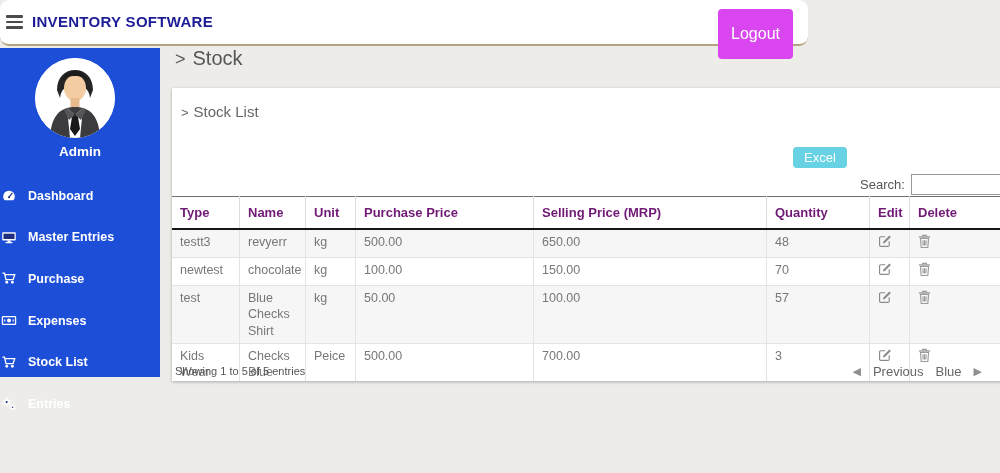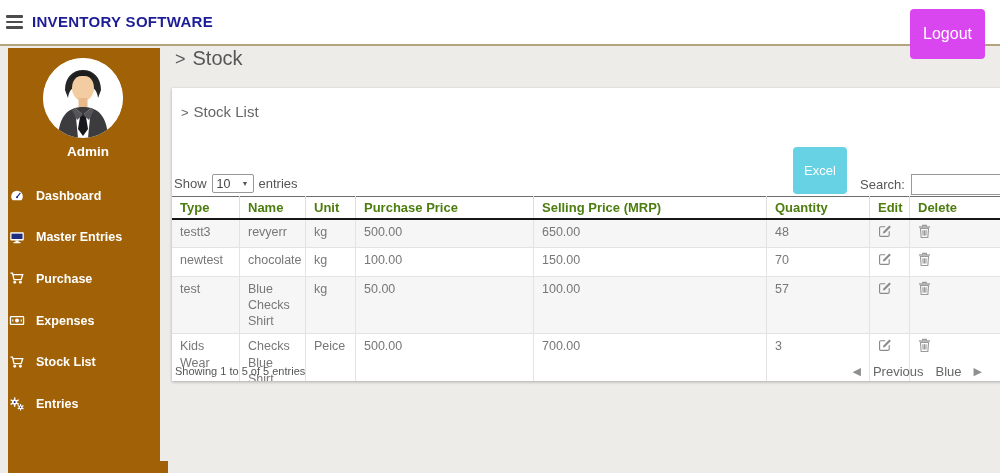--- a/index.html
+++ b/index.html
@@ -2,52 +2,52 @@
 <html><head>
 <meta charset="utf-8">
 <style>
   * { margin:0; padding:0; box-sizing:border-box; }
   html,body { width:1000px; height:473px; overflow:hidden; }
   .app {
     position:relative; width:1000px; height:473px; overflow:hidden;
     font-family:"Liberation Sans","DejaVu Sans",sans-serif; background:#edece9;
   }
   
-  .topbar { position:absolute; top:0; left:0; width:1000px; height:46px; background:#ffffff; border-bottom:2px solid #b3a47e; z-index:5; }
+  .topbar { position:absolute; top:0; left:0; width:808px; height:46px; background:#ffffff; border-bottom:2px solid #b3a47e; z-index:5;border-radius:9px; }
   .hamburger { position:absolute; left:6px; top:15px; width:18px; cursor:pointer; }
   .hamburger span { display:block; width:17px; height:2.6px; background:#4c4c4c; margin-bottom:3px; border-radius:1px; }
   .app-title { position:absolute; left:32px; top:13px; font-size:15px; font-weight:bold; color:#1c1c96; letter-spacing:.3px; }
   .logout-btn { position:absolute; right:15px; top:9px; background:#d946ef; color:#fff; border:none; border-radius:4px;
     padding:16px 13px; font-size:16px; font-family:inherit; cursor:pointer; }
   
-  .sidebar { position:absolute; left:8px; top:48px; width:160px; height:425px; background:#a16207; }
+  .sidebar { position:absolute; left:0; top:48px; width:160px; height:329px; background:#1d4ed8; }
   .avatar { position:absolute; left:35px; top:10px; width:80px; height:80px; border-radius:50%; overflow:hidden; background:#fff; }
   .user-name { position:absolute; top:96px; left:0; width:160px; text-align:center; color:#fff; font-size:13.5px; font-weight:bold; }
   .menu { position:absolute; top:127px; left:0; right:0; }
   .menu-item { height:41.6px; display:flex; align-items:center; color:#fff; font-size:12.5px; font-weight:bold; cursor:pointer; }
   .menu-item .mi { width:18px; margin-right:10px; display:flex; align-items:center; justify-content:center; }
   
   .main { position:absolute; left:160px; top:36px; width:840px; height:425px; background:#edece9; overflow:hidden; }
   .breadcrumb { position:absolute; left:15px; top:11px; font-size:20px; color:#565656; }
   .breadcrumb .chev { margin-right:7px; font-size:18px; color:#565656; }
   .panel { position:absolute; left:12px; top:52px; width:838px; height:293px; background:#fff; box-shadow:0 1px 3px rgba(0,0,0,.28); overflow:hidden; }
   .panel-title { position:absolute; left:9px; top:15px; font-size:15px; color:#666; }
   .panel-title .chev { margin-right:5px; font-size:13px; }
   .excel-btn { position:absolute; left:621px; top:59px; background:#66d2e4; color:#fff; border:none; border-radius:4px;
-    padding:16px 11px; font-size:13px; font-family:inherit; cursor:pointer; }
+    padding:3px 11px; font-size:13px; font-family:inherit; cursor:pointer; }
   .length-ctl { position:absolute; left:2px; top:86px; display:flex; align-items:center; gap:5px; font-size:13px; color:#555; }
   .fake-select { width:42px; height:19px; border:1px solid #999; border-radius:2px; background:#fff; display:flex;
     align-items:center; justify-content:space-between; padding:0 4px; font-size:12.5px; color:#444; cursor:pointer; }
   .fake-select .caret { font-size:7px; color:#555; }
   .search-ctl { position:absolute; left:688px; top:86px; display:flex; align-items:center; gap:6px; font-size:13px; color:#555; }
   .search-ctl input { width:200px; height:21px; border:1px solid #999; font-family:inherit; font-size:12.5px; padding:0 4px; color:#444; }
   
   table.stock { position:absolute; left:-1px; top:108px; width:842px; border-collapse:collapse; table-layout:fixed; font-size:12.5px; background:#fff; }
-  table.stock th { text-align:left; font-weight:bold; color:#4d7c0f; font-size:13px; padding:3px 8px; background:#fff;
-    border:1px solid #ddd; border-top:1px solid #6f6f6f; border-bottom:2px solid #161616; height:22px; }
+  table.stock th { text-align:left; font-weight:bold; color:#701a75; font-size:13px; padding:3px 8px; background:#fff;
+    border:1px solid #ddd; border-top:1px solid #6f6f6f; border-bottom:2px solid #161616; height:32px; }
   table.stock td { padding:4px 8px; border:1px solid #e3e3e3; color:#777; vertical-align:top; line-height:1.3; }
   table.stock tr.odd td { background:#f6f6f6;margin-left:36px; }
   .c-type{width:68px}.c-name{width:66px}.c-unit{width:50px}.c-pp{width:178px}.c-sp{width:233px}.c-qty{width:103px}.c-edit{width:40px}.c-del{width:104px}
   .icon-btn { display:inline-block; cursor:pointer; line-height:0; }
   
   .table-info { position:absolute; left:3px; top:277px; font-size:11px; color:#555; }
   .paginate { position:absolute; right:28px; top:276px; display:flex; align-items:center; gap:12px; font-size:13px; color:#666; }
   .paginate .arrow { color:#8f8f8f; font-size:11px; cursor:pointer; }
   .paginate .pg { cursor:pointer; }
 </style>
@@ -167,28 +167,20 @@
       <span class="chev">&gt;</span><span>Stock</span>
     </div>
 
     <div class="panel">
       <div class="panel-title">
         <span class="chev">&gt;</span><span>Stock List</span>
       </div>
 
       <button class="excel-btn">Excel</button>
 
-      <div class="length-ctl">
-        <span>Show</span>
-        <span class="fake-select">
-          <span>10</span>
-          <span class="caret">▼</span>
-        </span>
-        <span>entries</span>
-      </div>
 
       <div class="search-ctl">
         <span>Search:</span>
         <input type="text" value="" style="">
       </div>
 
       <table class="stock">
         <colgroup>
           <col class="c-type">
             <col class="c-name">

